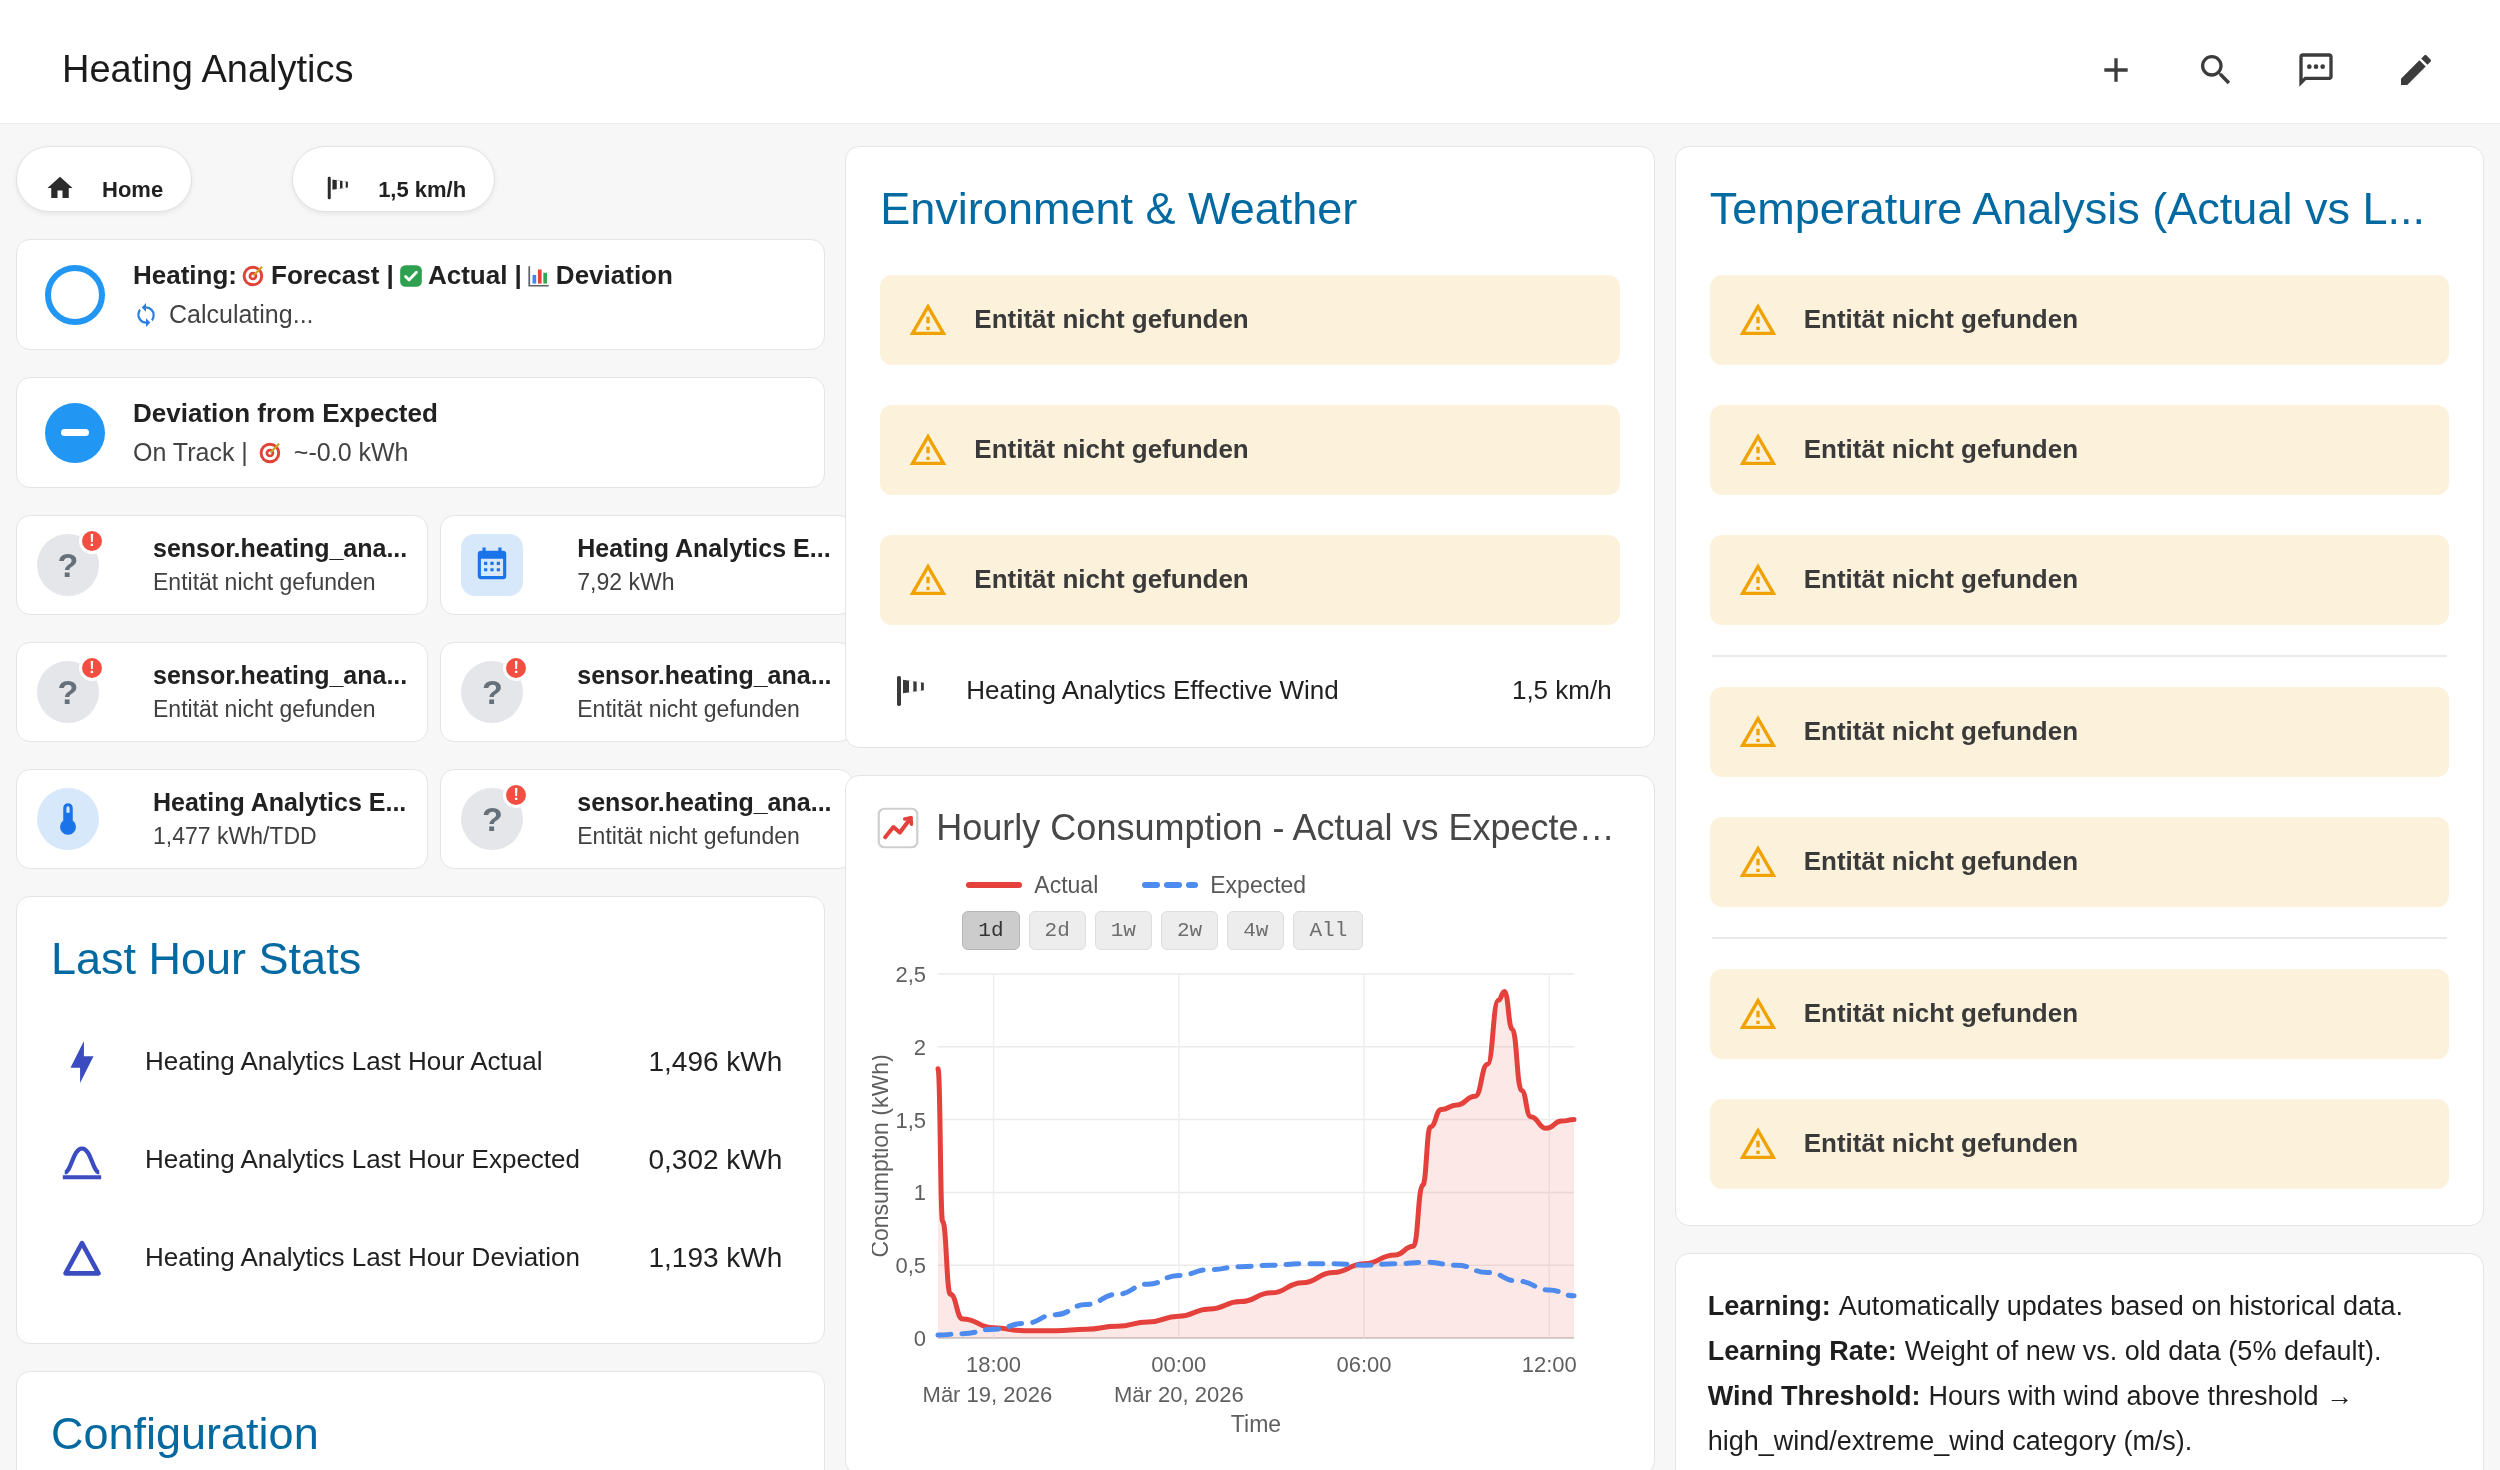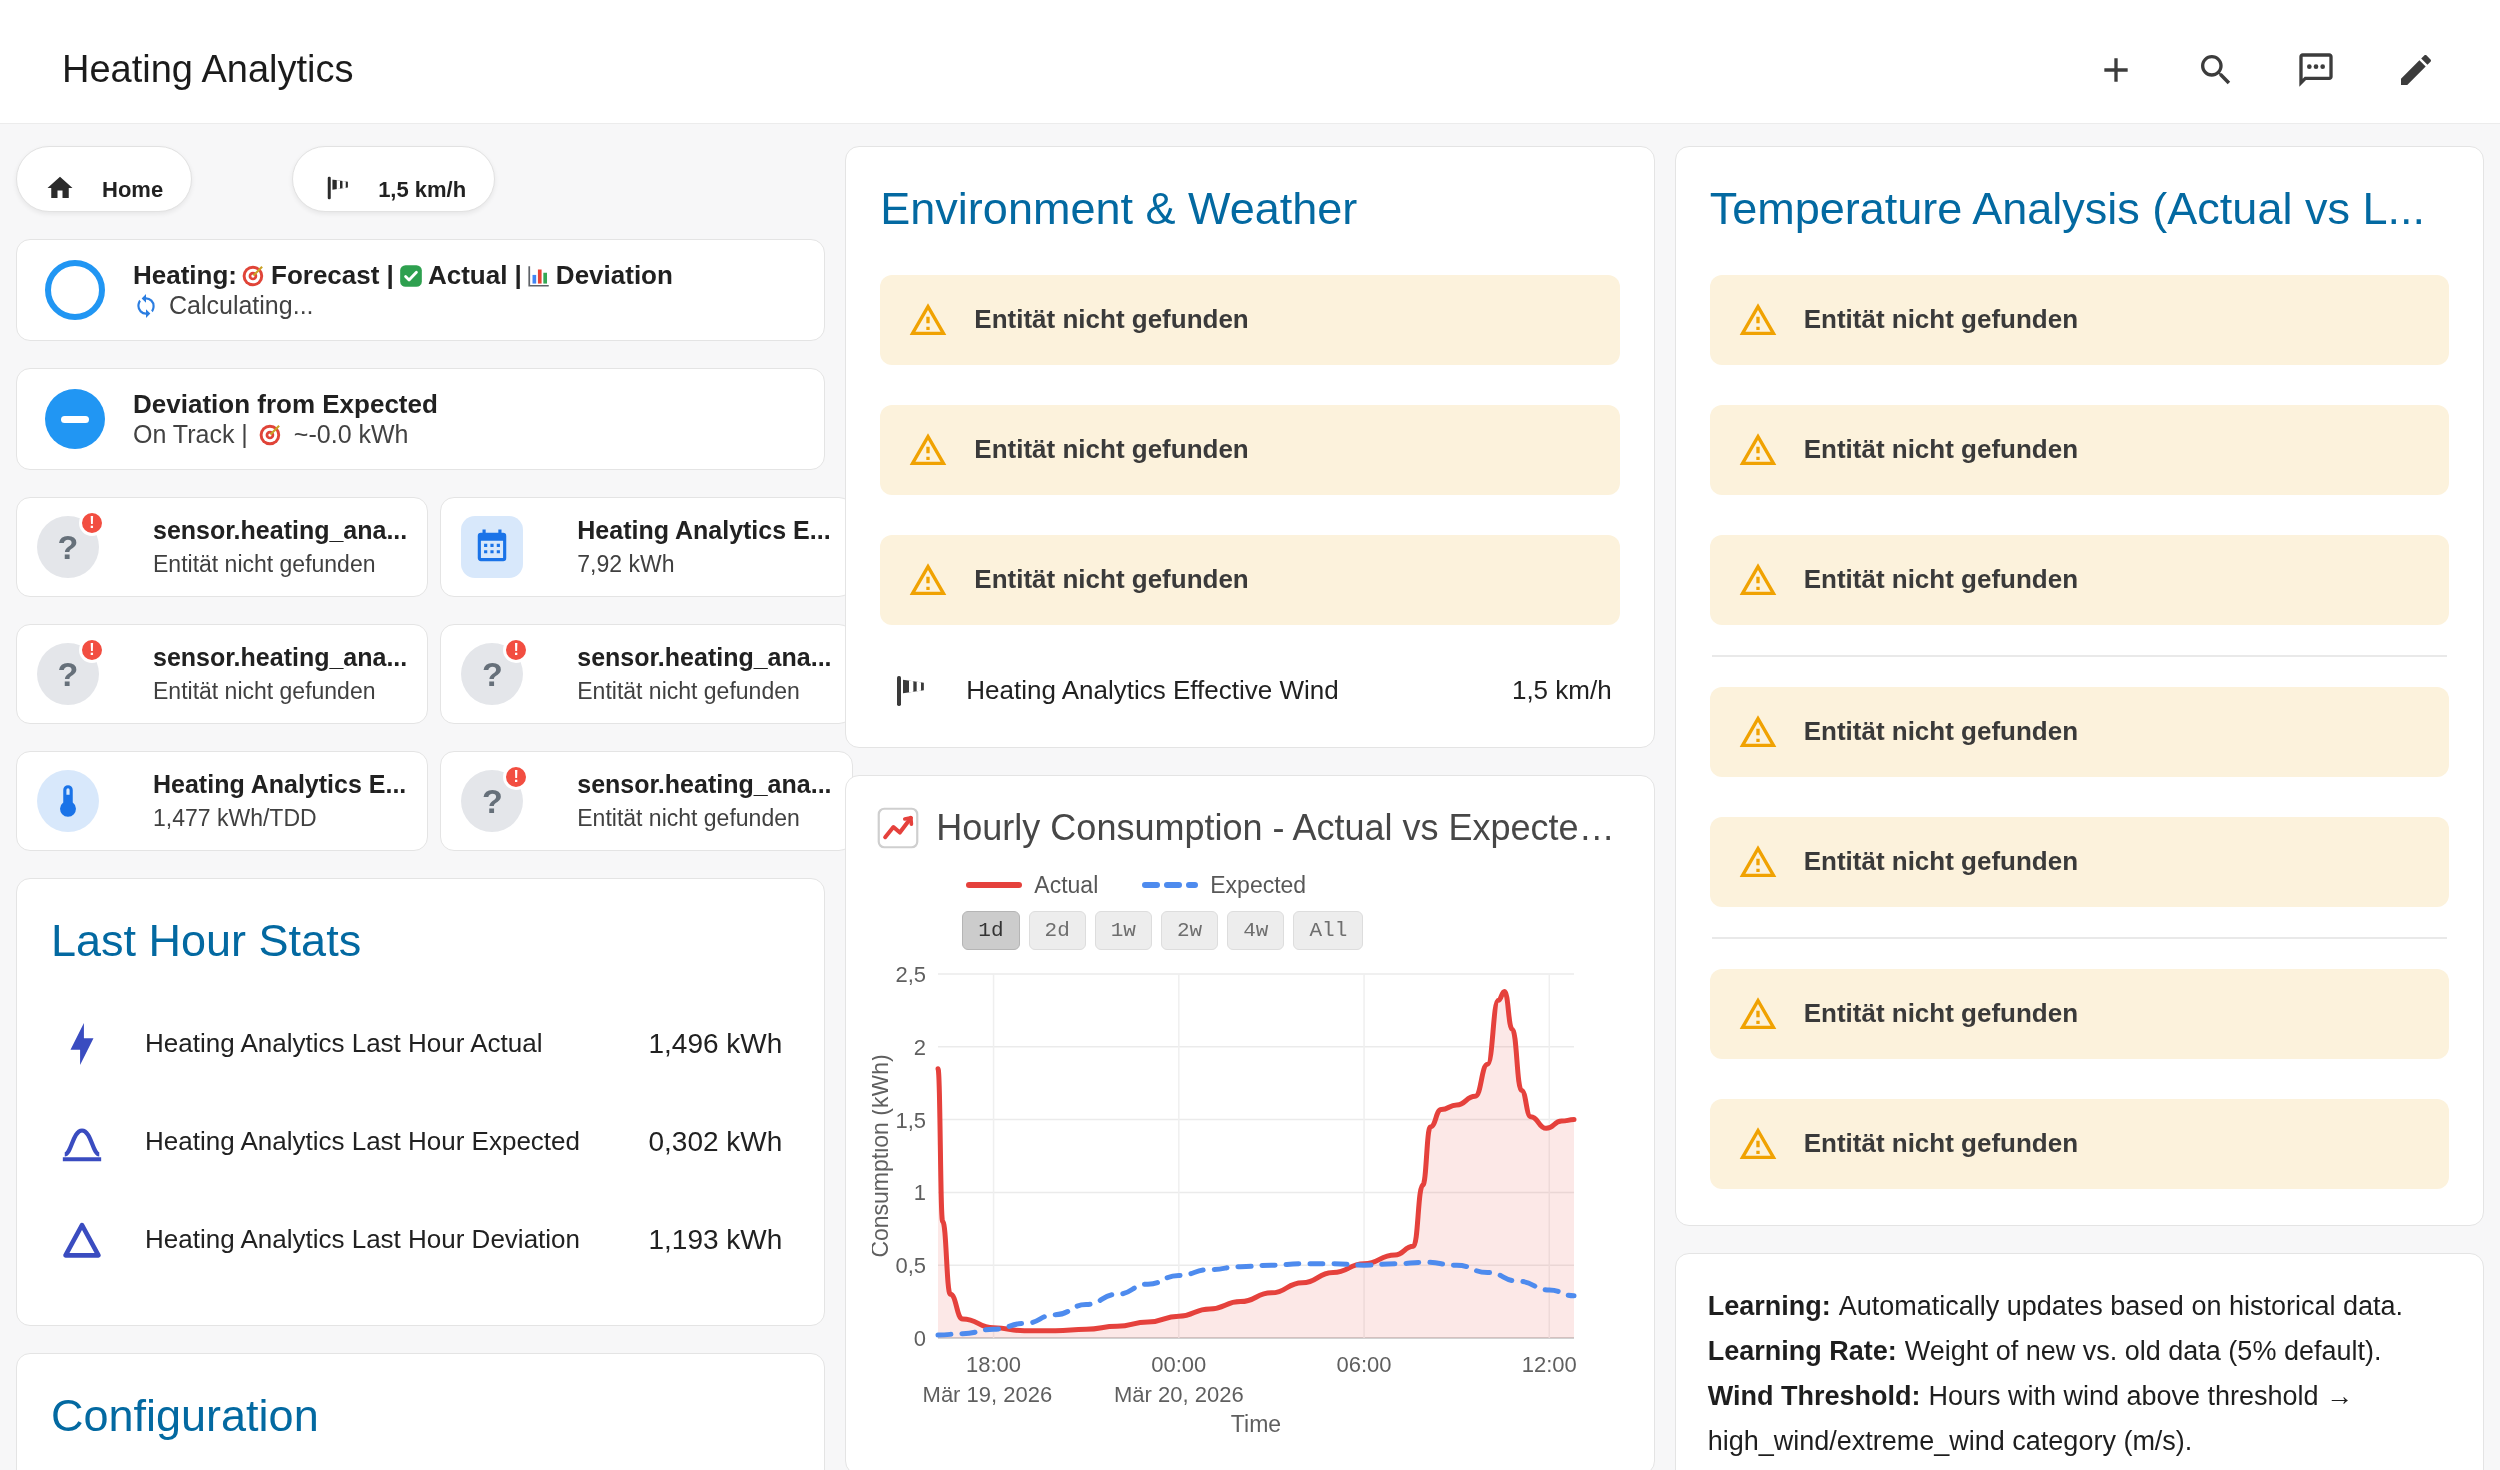--- a/index.html
+++ b/index.html
@@ -25,21 +25,21 @@
     box-shadow:0 2px 5px rgba(0,0,0,.07);display:inline-flex;align-items:flex-end;
     gap:27px;padding:8px 28px;font-size:22px;font-weight:700;cursor:pointer;}
   .chip svg{width:30px;height:30px;}
   
   .status-card{display:flex;align-items:center;gap:28px;padding:20px 28px;min-height:102px;cursor:pointer;}
   .ring-icon{width:60px;height:60px;border:6px solid #2196f3;border-radius:50%;flex:none;}
   .minus-icon{width:60px;height:60px;border-radius:50%;background:#2196f3;flex:none;
     display:flex;align-items:center;justify-content:center;}
   .minus-bar{width:28px;height:7px;border-radius:4px;background:#fff;}
   .status-line1{display:flex;align-items:center;gap:4px;font-size:26px;font-weight:700;flex-wrap:nowrap;}
-  .status-line2{display:flex;align-items:center;gap:10px;font-size:25px;color:#424242;}
+  .status-line2{display:flex;align-items:center;gap:10px;font-size:25px;color:#424242;margin-top:9px;}
   .inline-ico{width:26px;height:26px;display:inline-flex;flex:none;}
   .inline-ico svg{width:100%;height:100%;}
   
   .entity-grid{display:grid;grid-template-columns:1fr 1fr;gap:27px 12px;}
   .entity-card{display:flex;align-items:center;gap:22px;height:100px;padding:0 20px;cursor:pointer;}
   .eicon{width:62px;height:62px;border-radius:50%;flex:none;position:relative;
     display:flex;align-items:center;justify-content:center;}
   .eicon-unknown{background:#e4e6ea;}
   .qmark{font-size:34px;font-weight:700;color:#66707a;}
   .err-badge{position:absolute;top:-6px;right:-6px;width:26px;height:26px;border-radius:50%;

